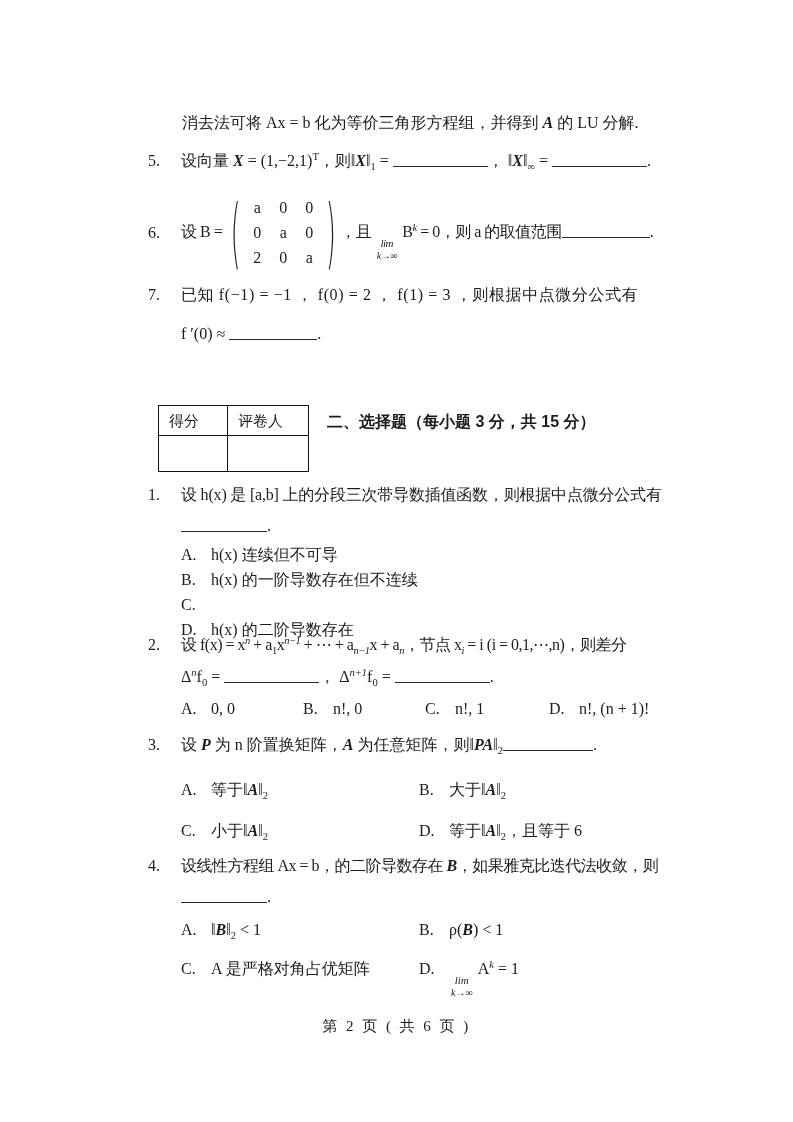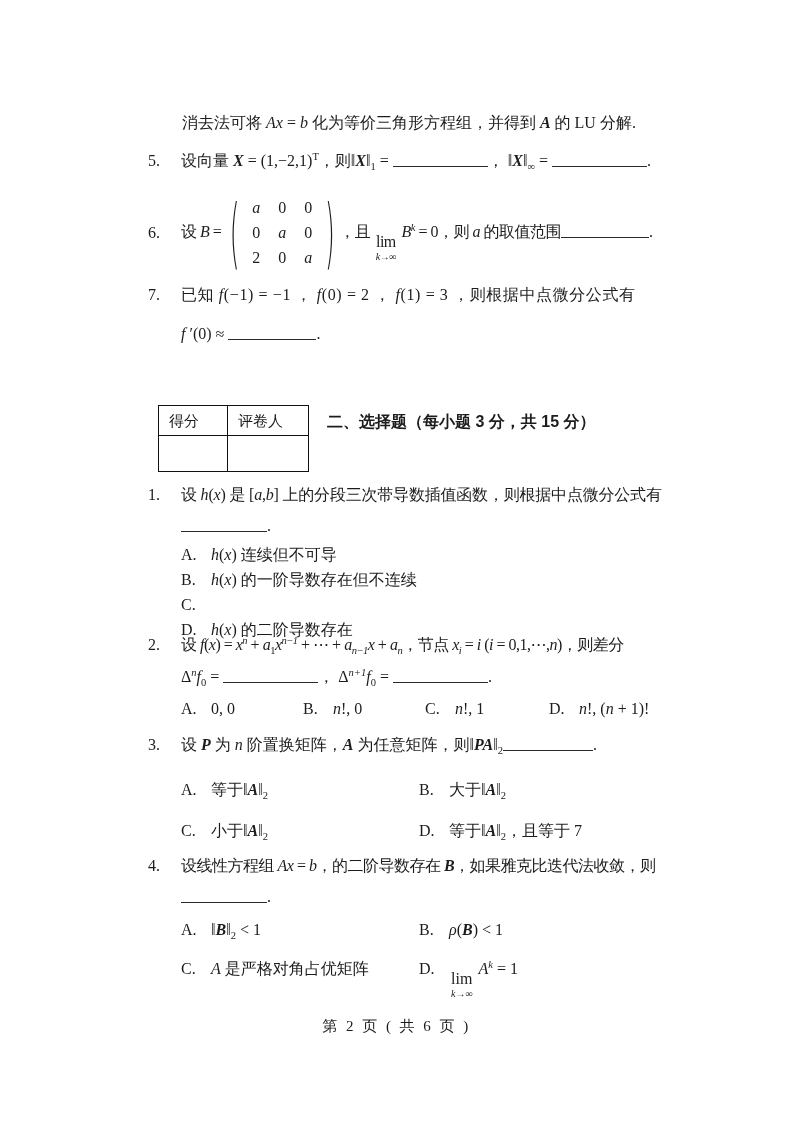--- a/index.html
+++ b/index.html
@@ -10,28 +10,28 @@
   }
   .abs{position:absolute;}
   .line{white-space:nowrap;}
   .tight{letter-spacing:-0.5px;}
   .spread{letter-spacing:0.6px;}
   .qrow{display:flex;align-items:flex-start;}
   .qnum{flex:0 0 33px;}
   .qbody{flex:1 1 auto;}
   
   .r-n{}
-  .r-i{font-style:italic;text-align:right;}
+  .r-i{text-align:right;}
   .r-bi{font-weight:bold;font-style:italic;}
   .r-sub,.r-isub{font-size:10.5px;vertical-align:-4px;}
   .r-sup,.r-isup{font-size:10.5px;vertical-align:6px;}
   .r-isub,.r-isup{font-style:italic;}
   .blank{display:inline-block;height:13px;border-bottom:1.3px solid #2b2b2b;vertical-align:-3px;}
   .limstack{display:inline-flex;flex-direction:column;align-items:center;vertical-align:-10px;line-height:1;margin:0 2px;}
-  .limtop{font-size:16px;}
+  .limtop{font-size:11px;font-style:italic;}
   .limbot{font-size:10px;font-style:italic;margin-top:2px;}
   .matrix{display:inline-flex;align-items:center;vertical-align:middle;margin:0 4px;}
   .paren{display:inline-block;font-size:25px;line-height:1;transform:scaleY(3.05);
          font-family:"DejaVu Sans",sans-serif;font-weight:200;padding:0 1px;}
   .matgrid{display:inline-grid;grid-template-columns:repeat(3,26px);margin:0 3px;}
   .matcell{height:25px;display:flex;align-items:center;justify-content:center;font-size:16px;}
   
   .score{border-collapse:collapse;font-family:"Liberation Sans","DejaVu Sans",sans-serif;font-size:15px;}
   .score td{border:1.8px solid #111;}
   .score .hrow td{height:27px;padding:1px 4px 1px 10px;}
@@ -172,21 +172,21 @@
         <div class="opt">
           <span class="optlabel">B.</span>
           <span class="line"><span class="r-n">大于</span><span class="r-n">‖</span><span class="r-bi">A</span><span class="r-n">‖</span><span class="r-sub">2</span></span>
         </div>
         <div class="opt">
           <span class="optlabel">C.</span>
           <span class="line"><span class="r-n">小于</span><span class="r-n">‖</span><span class="r-bi">A</span><span class="r-n">‖</span><span class="r-sub">2</span></span>
         </div>
         <div class="opt">
           <span class="optlabel">D.</span>
-          <span class="line"><span class="r-n">等于</span><span class="r-n">‖</span><span class="r-bi">A</span><span class="r-n">‖</span><span class="r-sub">2</span><span class="r-n">，且等于 7</span></span>
+          <span class="line"><span class="r-n">等于</span><span class="r-n">‖</span><span class="r-bi">A</span><span class="r-n">‖</span><span class="r-sub">2</span><span class="r-n">，且等于 6</span></span>
         </div>
       </div>
     </div>
   </div>
 
   <div class="abs qrow" style="left:148px;top:855px;width:580px;">
     <span class="qnum">4.</span>
     <div class="qbody">
       <div class="line tight"><span class="r-n">设线性方程组 </span><span class="r-i">Ax</span><span class="r-n"> = </span><span class="r-i">b</span><span class="r-n">，的二阶导数存在 </span><span class="r-bi">B</span><span class="r-n">，如果雅克比迭代法收敛，则</span></div>
       <div class="line" style="margin-top:9px;"><span class="blank" style="width: 86px; height: 13px;">&nbsp;</span><span class="r-n">.</span></div>

